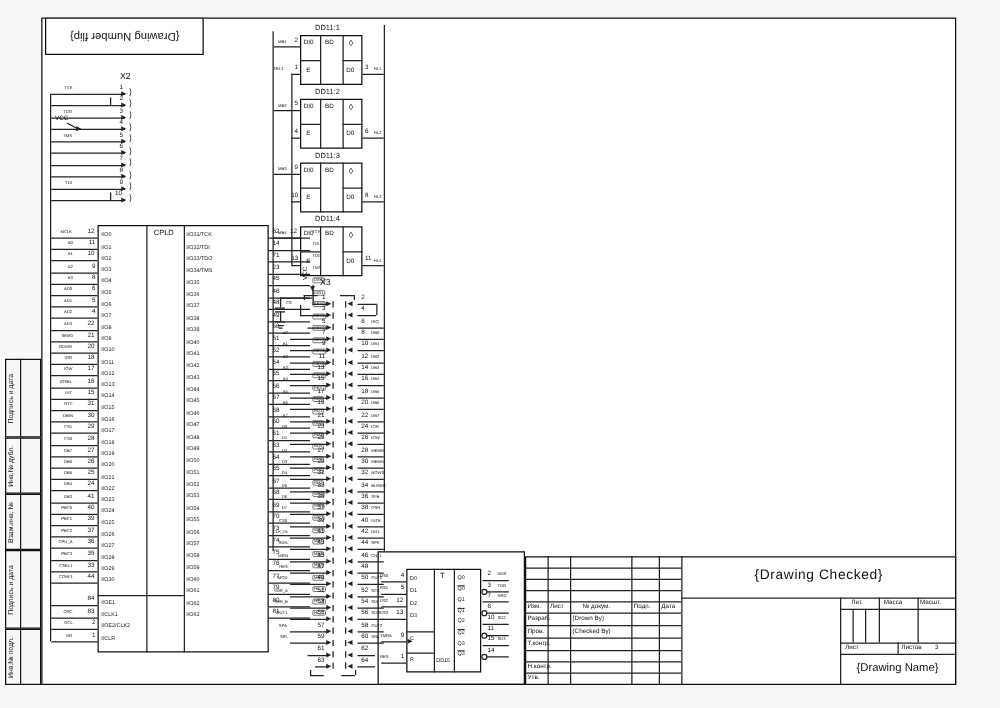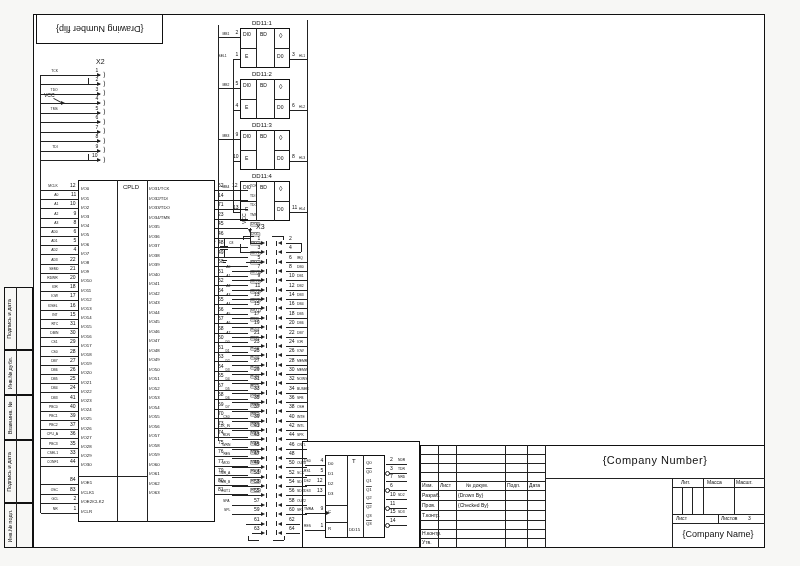--- a/index.html
+++ b/index.html
@@ -110,22 +110,22 @@
   <span class="tx s5" style="left:458px;top:502.5px;">{Checked By}</span>
   <span class="tx s5" style="left:422px;top:512.5px;">Т.контр.</span>
   <span class="tx s5" style="left:422px;top:530.5px;">Н.контр.</span>
   <span class="tx s5" style="left:422px;top:540px;">Утв.</span>
   <span class="tx s5" style="left:681px;top:480px;">Лит.</span>
   <span class="tx s5" style="left:707px;top:480px;">Масса</span>
   <span class="tx s5" style="left:736px;top:480px;">Масшт.</span>
   <span class="tx s5" style="left:676px;top:515.5px;">Лист</span>
   <span class="tx s5" style="left:721px;top:515.5px;">Листов</span>
   <span class="tx s5" style="left:748px;top:515.5px;">3</span>
-  <span class="tx s11 ctr" style="left:655px;top:455px;">{Company Number}</span>
-  <span class="tx s9 ctr" style="left:718px;top:530px;">{Company Name}</span>
+  <span class="tx s11 ctr" style="left:655px;top:455px;">{Drawing Checked}</span>
+  <span class="tx s9 ctr" style="left:718px;top:530px;">{Drawing Name}</span>
 
 <div class="tx s7" style="left: 96px; top: 58px;">X2</div>
     <div class="v" style="left: 40px; top: 75px; height: 438px;"></div>
     <div class="h" style="left: 41px; top: 75px; width: 59px;"></div>
     <div class="tx s5r" style="right: 702px; top: 68px;">1</div>
     <div class="trir" style="left: 96.5px; top: 73px;"></div>
     <div class="tx s7" style="left: 103px; top: 70.5px;">⟩</div>
     <div class="tx s35r" style="right: 742px; top: 69px;">TCK</div>
     <div class="h" style="left: 41px; top: 84.45px; width: 59px;"></div>
     <div class="tx s5r" style="right: 702px; top: 77.45px;">2</div>

